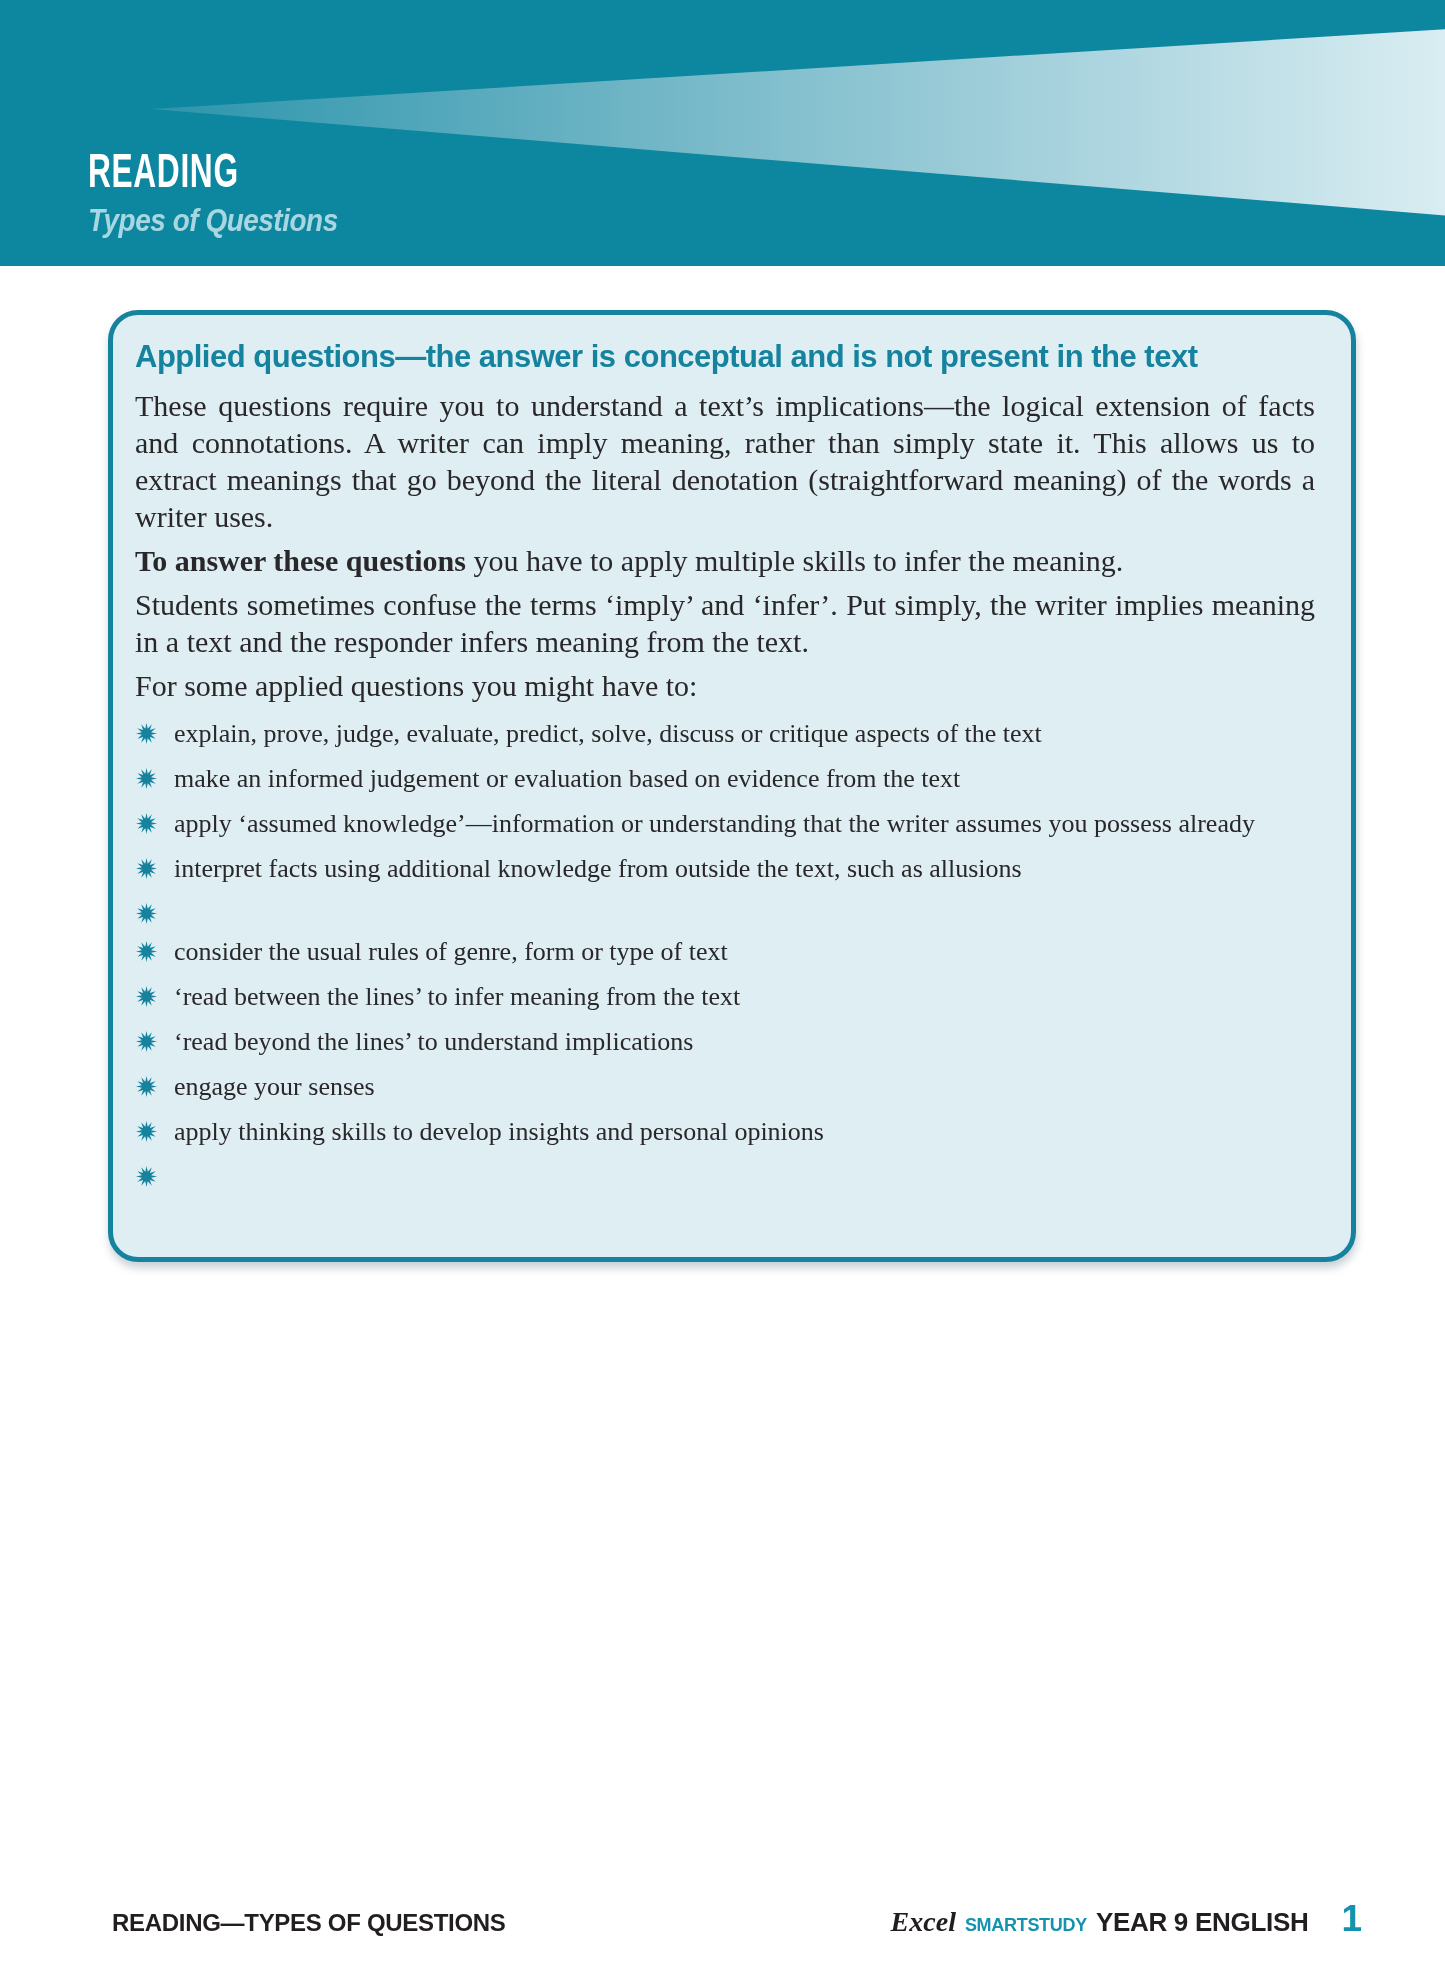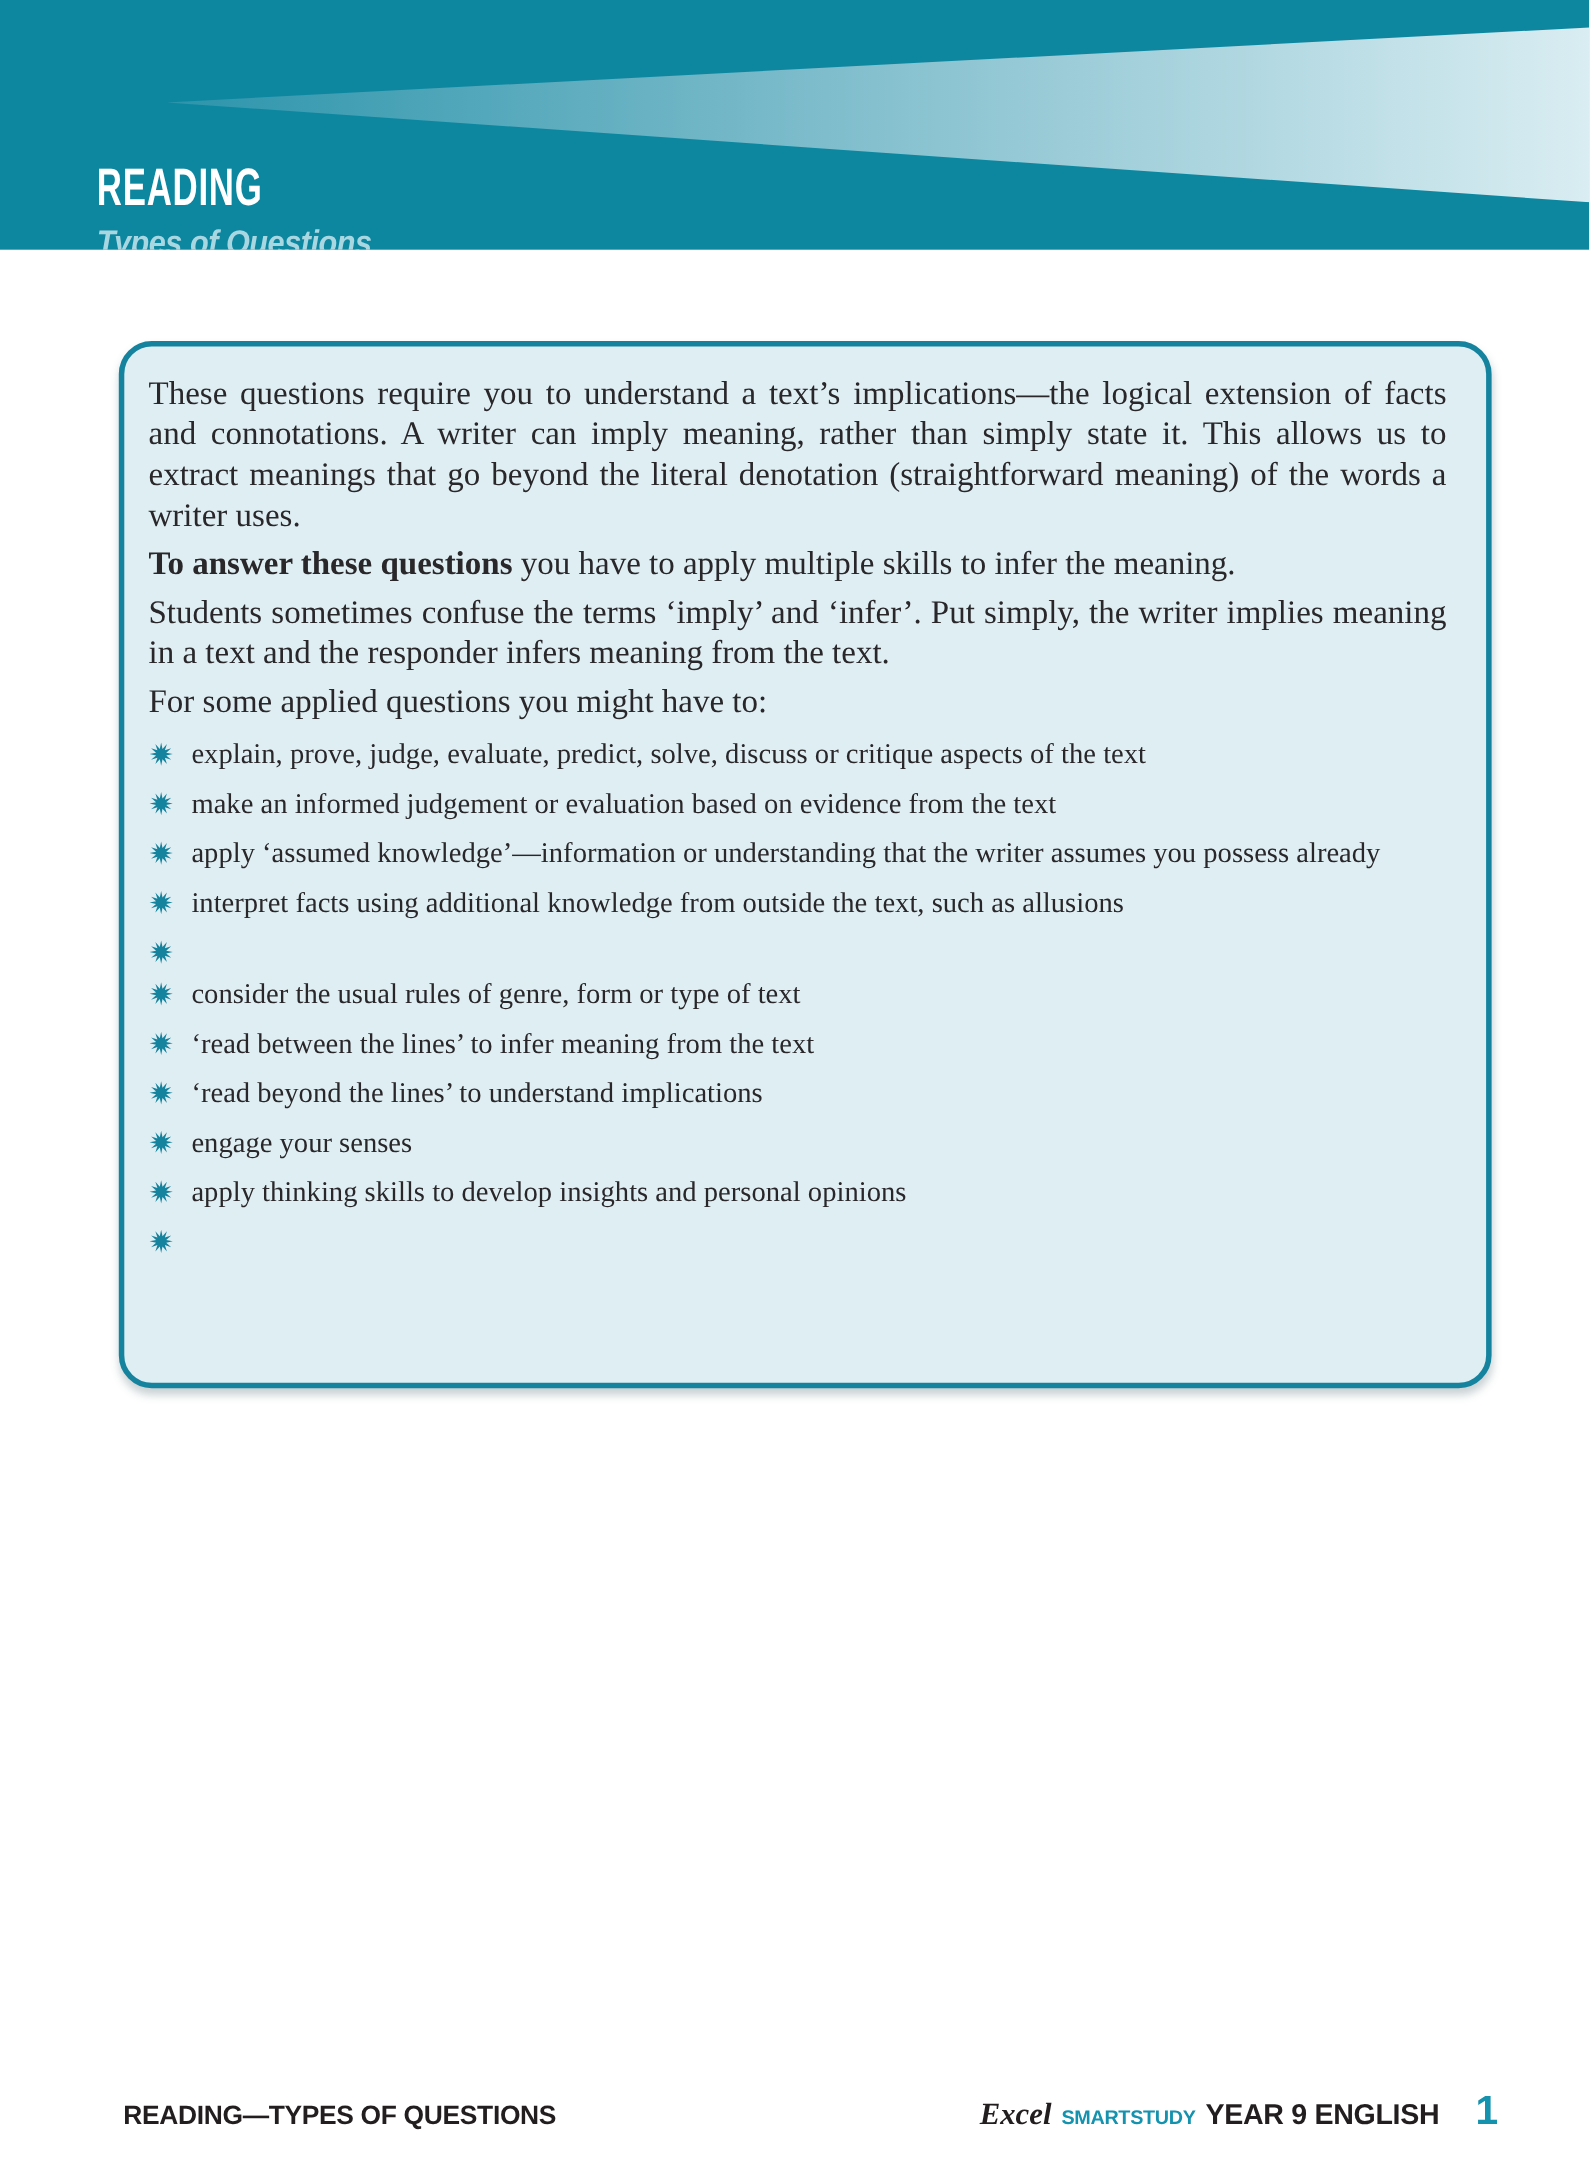--- a/index.html
+++ b/index.html
@@ -18,21 +18,21 @@
     width:1445px;
     height:1984px;
     background:#ffffff;
     font-family:"Liberation Serif", serif;
     overflow:hidden;
   }
   
   .header{
     position:absolute;
     top:0;left:0;
-    width:1445px;height:227px;
+    width:1445px;height:266px;
     background:var(--header-teal);
     overflow:hidden;
   }
   .header-wedge{
     position:absolute;
     inset:0;
     background:linear-gradient(90deg, #1f8ea6 4%, #7fbdcc 52%, var(--wedge-light) 100%);
     clip-path:polygon(10.5% 41%, 100% 11%, 100% 81%);
   }
   .header-title{
@@ -168,20 +168,21 @@
 
 <div class="page">
 
   <div class="header">
     <div class="header-wedge"></div>
     <h1 class="header-title">READING</h1>
     <p class="header-subtitle">Types of Questions</p>
   </div>
 
   <div class="info-box">
+    <h2 class="box-heading">Applied questions—the answer is conceptual and is not present in the text</h2>
     <div class="box-paragraphs">
   <p><span class="para-bold"></span><span class="para-text">These questions require you to understand a text’s implications—the logical extension of facts and connotations. A writer can imply meaning, rather than simply state it. This allows us to extract meanings that go beyond the literal denotation (straightforward meaning) of the words a writer uses.</span></p>
 
   <p><span class="para-bold">To answer these questions</span><span class="para-text"> you have to apply multiple skills to infer the meaning.</span></p>
 
   <p><span class="para-bold"></span><span class="para-text">Students sometimes confuse the terms ‘imply’ and ‘infer’. Put simply, the writer implies meaning in a text and the responder infers meaning from the text.</span></p>
 
   <p><span class="para-bold"></span><span class="para-text">For some applied questions you might have to:</span></p>
 </div>
     <ul class="bullet-list">

